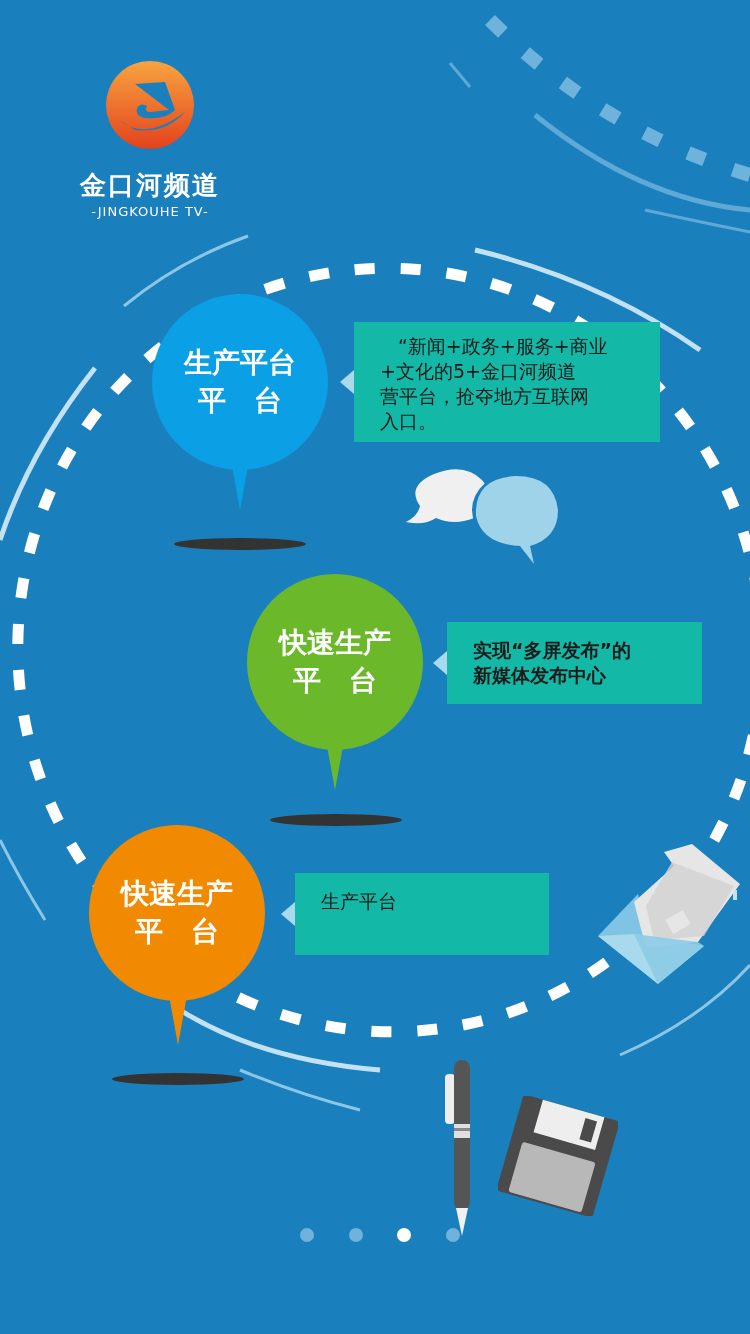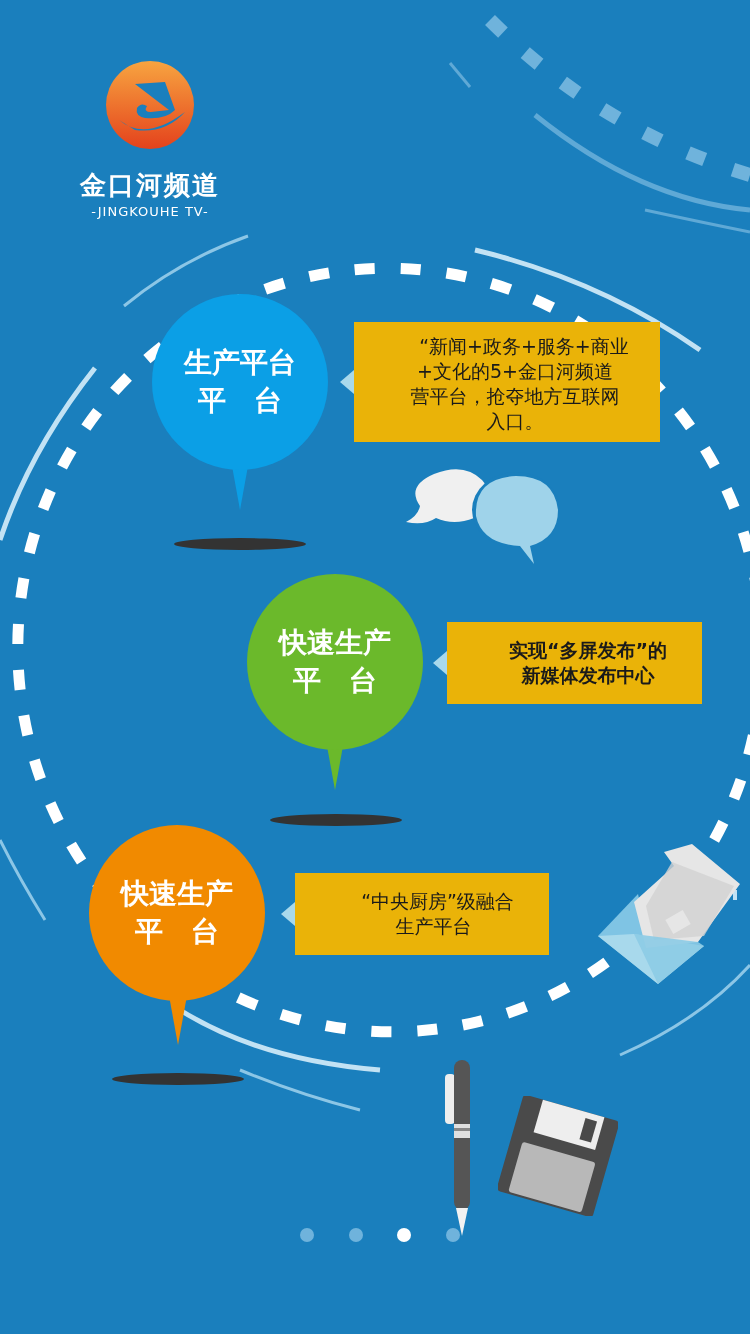--- a/index.html
+++ b/index.html
@@ -6,21 +6,21 @@
   body { width:750px; height:1334px; overflow:hidden; background:#1a7fbd; font-family:"DejaVu Sans", "Liberation Sans", sans-serif; }
   .stage { position:relative; width:750px; height:1334px; background:#1a7fbd; overflow:hidden; }
   .bg-svg { position:absolute; left:0; top:0; width:750px; height:1334px; }
   .logo { position:absolute; left:70px; top:60px; width:160px; text-align:center; }
   .logo-mark { width:90px; height:90px; margin:0 auto; }
   .logo-cn { color:#fff; font-weight:bold; font-size:26px; letter-spacing:2px; margin-top:16px; line-height:30px; }
   .logo-en { color:#fff; font-size:13px; letter-spacing:1px; margin-top:4px; line-height:16px; }
   .pin-circle { position:absolute; border-radius:50%; display:flex; flex-direction:column; align-items:center; justify-content:center; color:#fff; font-weight:bold; font-size:28px; line-height:38px; text-align:center; }
   .pin-tail { position:absolute; width:0; height:0; }
   .shadow { position:absolute; height:12px; border-radius:50%; background:#333; }
-  .callout { position:absolute; background:#eab308; color:#1a1a1a; font-size:19px; line-height:25px; padding:0; box-sizing:border-box;text-align:center; }
+  .callout { position:absolute; background:#14b8a6; color:#1a1a1a; font-size:19px; line-height:25px; padding:0; box-sizing:border-box; }
   .callout::before { content:""; position:absolute; left:-14px; top:50%; margin-top:-12px; border-top:12px solid transparent; border-bottom:12px solid transparent; border-right:14px solid #a8d9ec; }
   .callout-text { position:absolute; }
   .dots { position:absolute; left:300px; top:1228px; width:160px; height:16px; display:flex; justify-content:space-between; }
   .dot { width:14px; height:14px; border-radius:50%; background:#6fb3dc; }
   .dot.active { background:#ffffff; }
   .deco { position:absolute; }
 </style>
 </head>
 <body>
 
@@ -105,21 +105,20 @@
   </svg>
 
   <div class="shadow" style="left:112px;top:1073px;width:132px;"></div>
   <div class="pin-tail" style="left:168px;top:990px;border-left:10px solid transparent;border-right:10px solid transparent;border-top:55px solid #f18a00;"></div>
   <div class="pin-circle" style="left:89px;top:825px;width:176px;height:176px;background:#f18a00;">
     <div>快速生产</div>
     <div>平　台</div>
   </div>
   <div class="callout" style="left:295px;top:873px;width:254px;height:82px;">
     <div class="callout-text" style="left:26px;top:16px;width:225px;">
-      <div style="padding-left:8px;">“中央厨房”级融合</div>
       <div>生产平台</div>
     </div>
   </div>
 
   <svg class="deco" style="left:440px;top:1058px;" width="40" height="180" viewBox="0 0 40 180">
     <rect x="5" y="16" width="10" height="50" rx="4" fill="#eeeeee"></rect>
     <rect x="14" y="2" width="16" height="150" rx="8" fill="#555555"></rect>
     <rect x="14" y="66" width="16" height="14" fill="#e0e0e0"></rect>
     <rect x="14" y="70" width="16" height="3" fill="#888"></rect>
     <polygon points="16,150 28,150 22,178" fill="#f2f2f2"></polygon>

